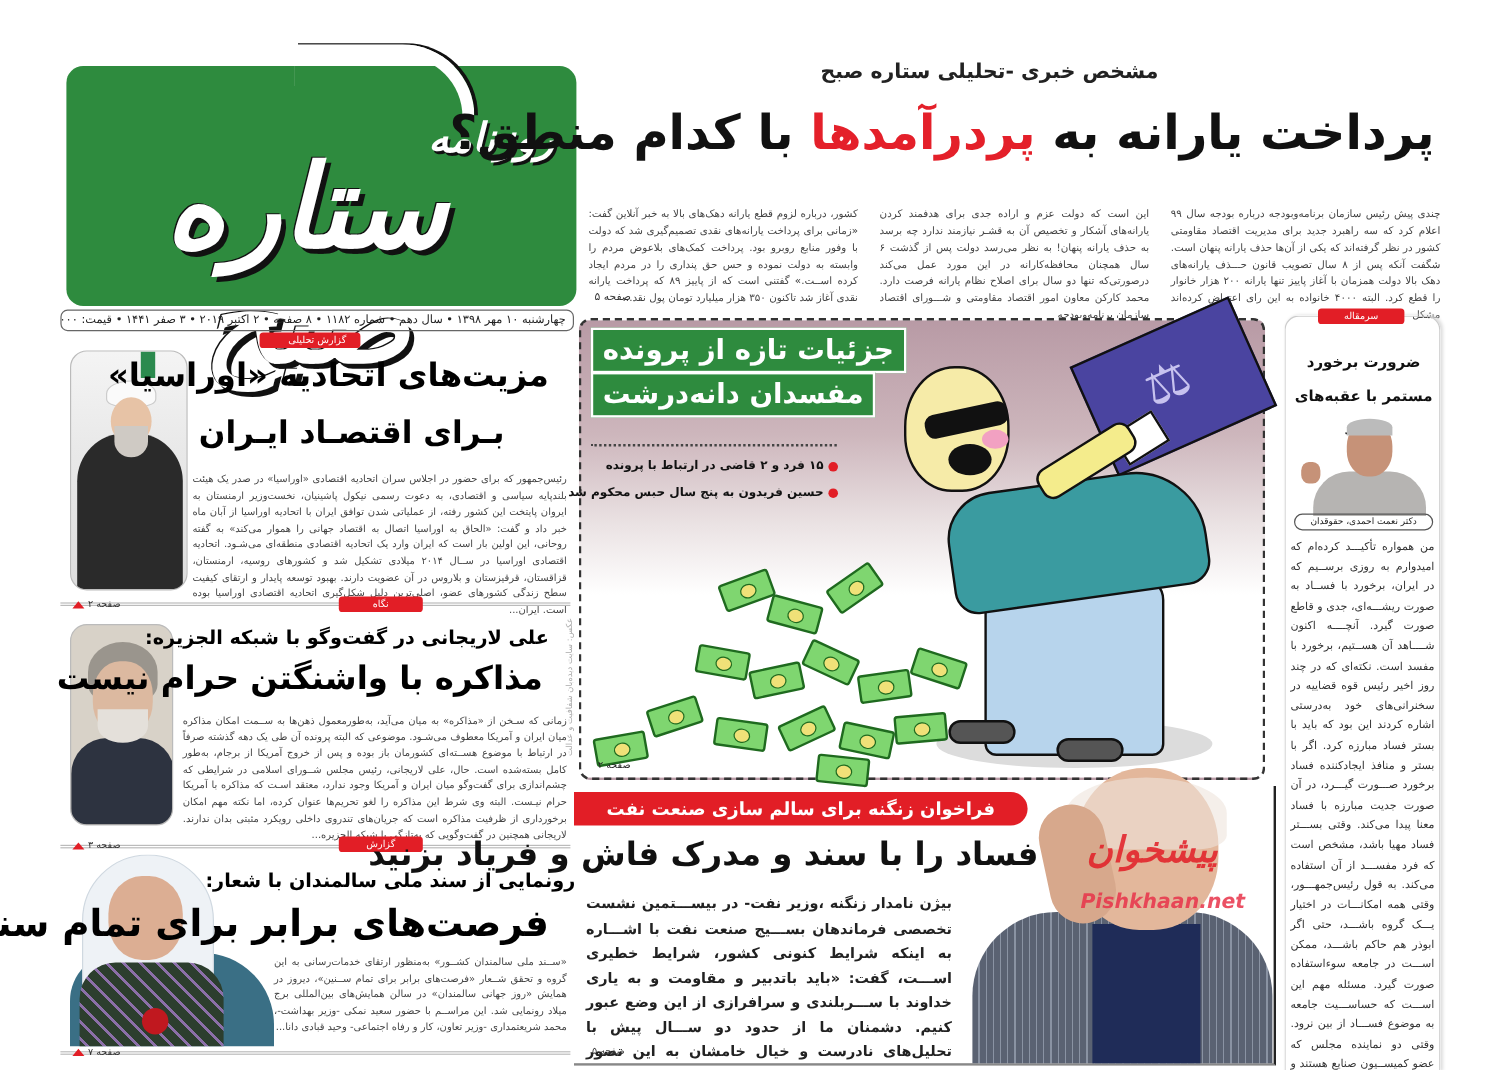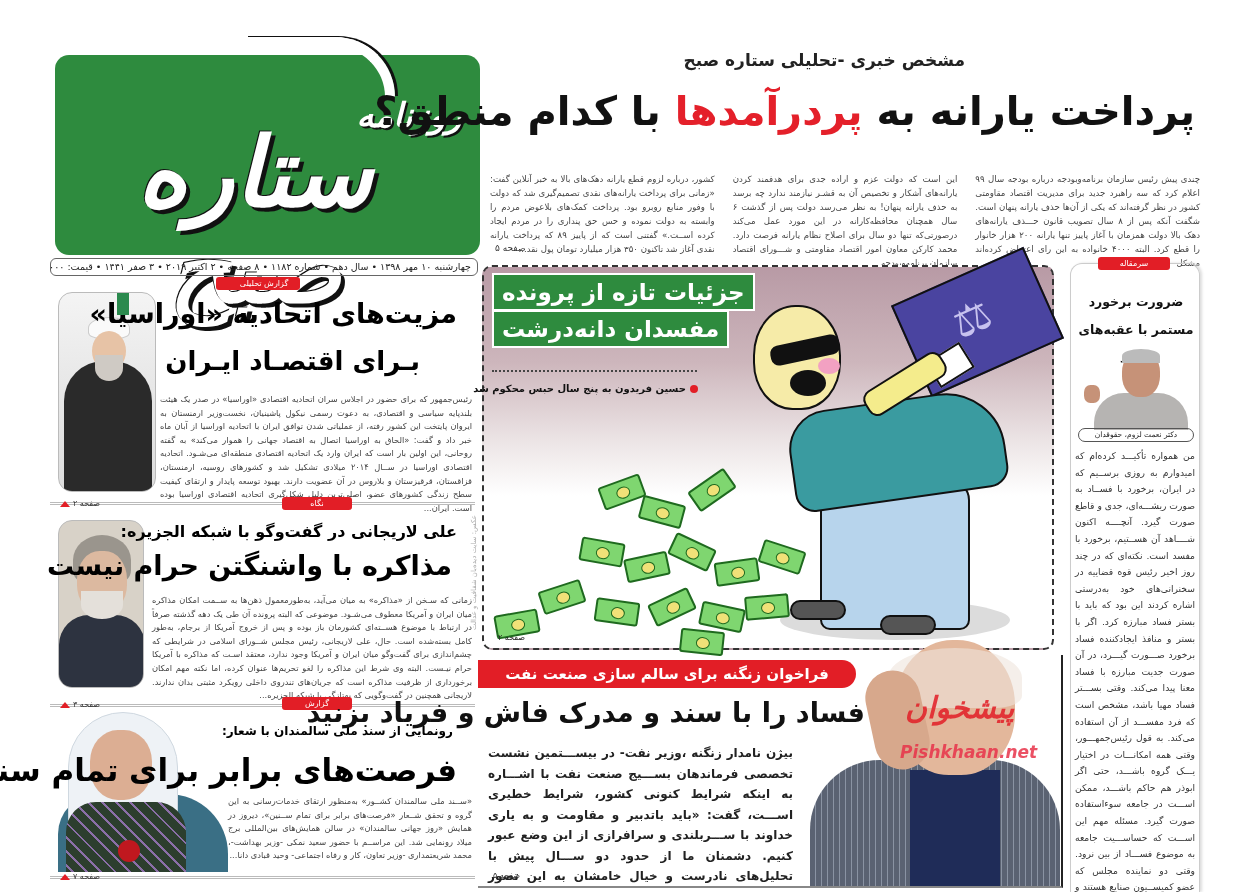--- a/index.html
+++ b/index.html
@@ -197,21 +197,21 @@
 </div>
 
 <div class="tag" style="left:282px; top:697px; width:70px;">گزارش</div>
 <div class="photo photo-elder">
   <div class="dress"></div>
   <div class="scarf"></div>
   <div class="face"></div>
   <div class="pattern"></div>
   <div class="rose"></div>
 </div>
-<div class="s-title" style="right:797px; top:724px; font-size:12px;">رونمایی از سند ملی سالمندان با شعار:</div>
+<div class="s-title" style="right:771px; top:724px; font-size:16px;">رونمایی از سند ملی سالمندان با شعار:</div>
 <div class="s-title" style="right:793px; top:752px; font-size:31px;">فرصت‌های برابر برای تمام سنین</div>
 <div class="s-body" style="left:228px; top:795px; width:244px;">«ســند ملی سالمندان کشــور» به‌منظور ارتقای خدمات‌رسانی به این گروه و تحقق شــعار «فرصت‌های برابر برای تمام ســنین»، دیروز در همایش «روز جهانی سالمندان» در سالن همایش‌های بین‌المللی برج میلاد رونمایی شد. این مراســم با حضور سعید نمکی -وزیر بهداشت-، محمد شریعتمداری -وزیر تعاون، کار و رفاه اجتماعی- وحید قبادی دانا...</div>
 <div class="rule" style="left:50px; top:876px; width:425px;"></div>
 <div class="page-ref" style="left:60px; top:872px;">
   <span>صفحه ۷</span>
   <span class="caret"></span>
 </div>
 
 <div class="cartoon-frame"></div>
 <div class="credit">عکس: سایت دیده‌بان شفافیت و عدالت</div>
@@ -244,20 +244,24 @@
 <div class="money" style="left:745px; top:595px; transform:rotate(-5deg);"></div>
 <div class="money" style="left:495px; top:612px; transform:rotate(-10deg);"></div>
 <div class="money" style="left:680px; top:630px; transform:rotate(6deg);"></div>
 
 <div class="cartoon-title">جزئیات تازه از پرونده</div>
 <div class="cartoon-title l2">مفسدان دانه‌درشت</div>
 <div class="cartoon-dots"></div>
 <div class="cartoon-bullets">
   <div class="bl">
     <span class="dot"></span>
+    <span>۱۵ فرد و ۲ قاضی در ارتباط با پرونده</span>
+  </div>
+  <div class="bl">
+    <span class="dot"></span>
     <span>حسین فریدون به پنج سال حبس محکوم شد</span>
   </div>
 </div>
 <div class="cartoon-page">صفحه ۲</div>
 
 <div class="z-box"></div>
 <div class="z-photo">
   <div class="suit"></div>
   <div class="sweater"></div>
   <div class="head"></div>
@@ -273,14 +277,14 @@
 
 <div class="ed-box"></div>
 <div class="tag" style="left:1098px; top:257px; width:72px;">سرمقاله</div>
 <div class="ed-title">ضرورت برخورد مستمر با عقبه‌های فساد</div>
 <div class="ed-photo">
   <div class="suit"></div>
   <div class="head"></div>
   <div class="hair"></div>
   <div class="fist"></div>
 </div>
-<div class="ed-author">دکتر نعمت لزوم، حقوقدان</div>
+<div class="ed-author">دکتر نعمت احمدی، حقوقدان</div>
 <div class="ed-body">من همواره تأکیـــد کرده‌ام که امیدوارم به روزی برســیم که در ایران، برخورد با فســاد به صورت ریشـــه‌ای، جدی و قاطع صورت گیرد. آنچــــه اکنون شــــاهد آن هســتیم، برخورد با مفسد است. نکته‌ای که در چند روز اخیر رئیس قوه قضاییه در سخنرانی‌های خود به‌درستی اشاره کردند این بود که باید با بستر فساد مبارزه کرد. اگر با بستر و منافذ ایجادکننده فساد برخورد صـــورت گیـــرد، در آن صورت جدیت مبارزه با فساد معنا پیدا می‌کند. وقتی بســـتر فساد مهیا باشد، مشخص است که فرد مفســـد از آن استفاده می‌کند. به قول رئیس‌جمهـــور، وقتی همه امکانـــات در اختیار یـــک گروه باشـــد، حتی اگر ابوذر هم حاکم باشـــد، ممکن اســـت در جامعه سوءاستفاده صورت گیرد. مسئله مهم این اســـت که حساســـیت جامعه به موضوع فســـاد از بین نرود. وقتی دو نماینده مجلس که عضو کمیســیون صنایع هستند و در کنترل بازار یا اجرای قوانین در صنعت کشـــور نقش دارند، دچار فساد می‌شـــوند و به شرکت‌های خودروســـازی راه پیدا می‌کنند، باید برخورد فوری صورت بگیرد.</div>
 
 </body></html>

